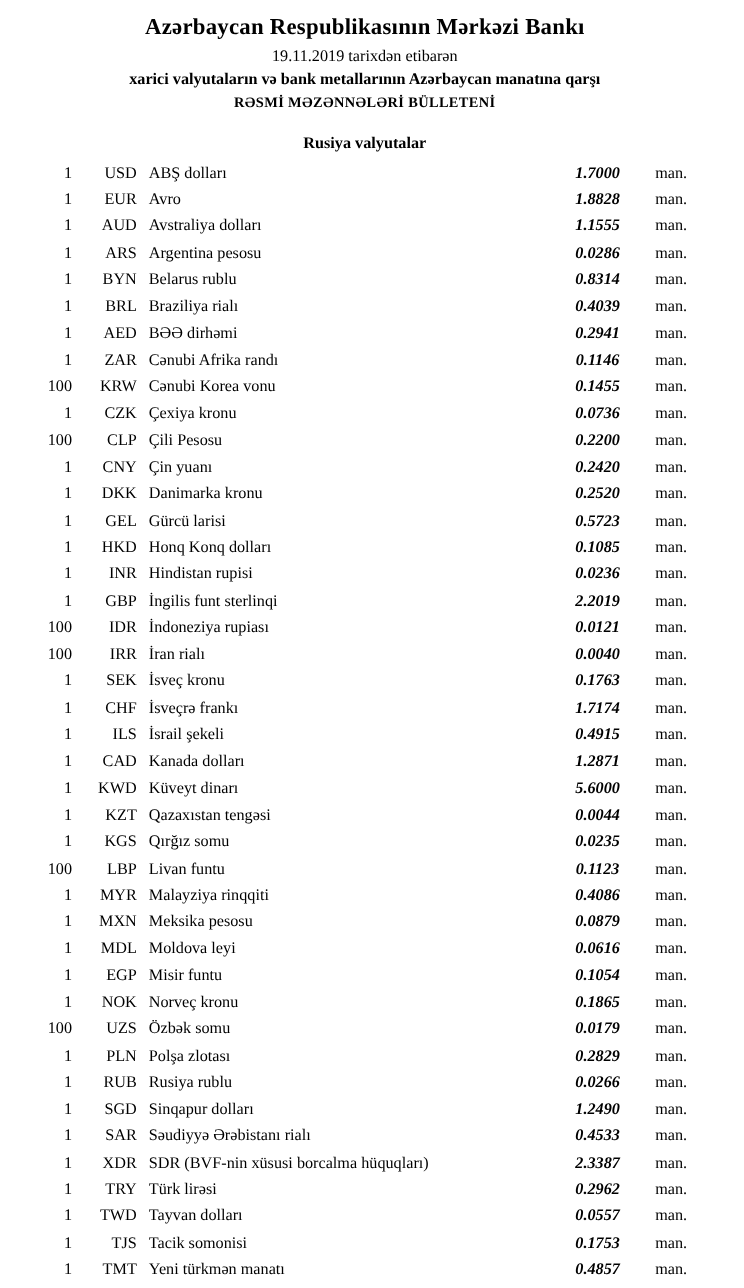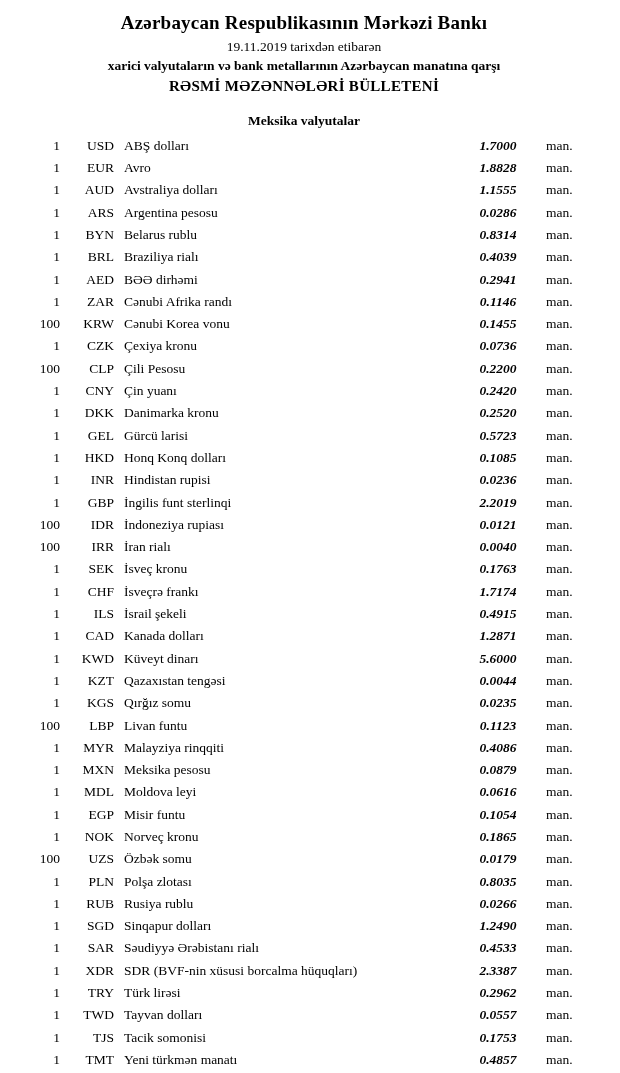--- a/index.html
+++ b/index.html
@@ -35,21 +35,21 @@
     font-size: 13.5px;
     font-weight: normal;
     margin: 2px 0 3px 0;
   }
   .subject-line {
     font-size: 13.5px;
     font-weight: bold;
     margin: 2px 0 4px 0;
   }
   .bulletin-title {
-    font-size: 15px;
+    font-size: 12px;
     font-weight: bold;
     letter-spacing: 0.3px;
     margin: 3px 0 2px 0;
   }
   .section-title {
     text-align: center;
     font-size: 13.5px;
     font-weight: bold;
     margin: 18px 0 6px 0;
   }
@@ -95,21 +95,21 @@
 
 <div class="page">
 
   <div class="header">
     <div class="bank-name">Azərbaycan Respublikasının Mərkəzi Bankı</div>
     <div class="date-line">19.11.2019  tarixdən etibarən</div>
     <div class="subject-line">xarici valyutaların və bank metallarının Azərbaycan manatına qarşı</div>
     <div class="bulletin-title">RƏSMİ MƏZƏNNƏLƏRİ BÜLLETENİ</div>
   </div>
 
-  <div class="section-title">Meksika valyutalar</div>
+  <div class="section-title">Rusiya valyutalar</div>
 
   <table class="rates">
     <tbody>
         <tr>
           <td class="col-units">1</td>
           <td class="col-code">USD</td>
           <td class="col-name">ABŞ dolları</td>
           <td class="col-rate">1.7000</td>
           <td class="col-unit-label">man.</td>
         </tr>
@@ -334,21 +334,21 @@
           <td class="col-units">100</td>
           <td class="col-code">UZS</td>
           <td class="col-name">Özbək somu</td>
           <td class="col-rate">0.0179</td>
           <td class="col-unit-label">man.</td>
         </tr>
         <tr>
           <td class="col-units">1</td>
           <td class="col-code">PLN</td>
           <td class="col-name">Polşa zlotası</td>
-          <td class="col-rate">0.8035</td>
+          <td class="col-rate">0.2829</td>
           <td class="col-unit-label">man.</td>
         </tr>
         <tr>
           <td class="col-units">1</td>
           <td class="col-code">RUB</td>
           <td class="col-name">Rusiya rublu</td>
           <td class="col-rate">0.0266</td>
           <td class="col-unit-label">man.</td>
         </tr>
         <tr>

